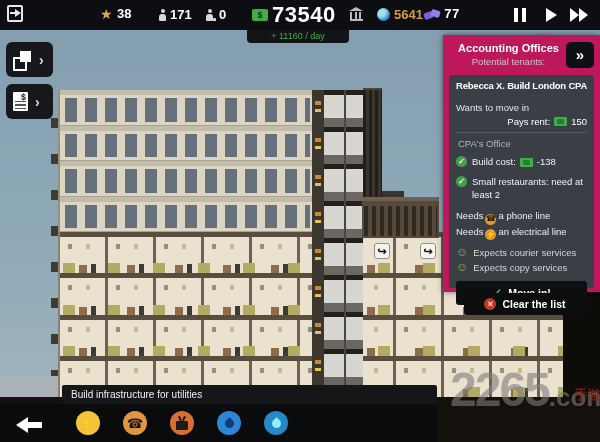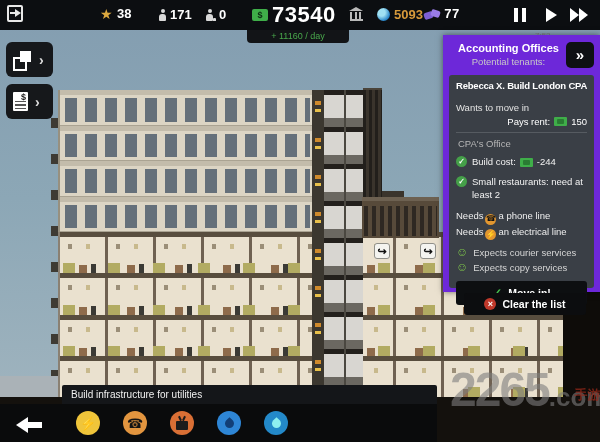--- a/index.html
+++ b/index.html
@@ -91,21 +91,21 @@
   .chev{color:#ddd;font-size:14px;font-weight:bold;line-height:1;}
   .layers-icon{position:relative;width:19px;height:18px;}
   .layers-icon::before{content:'';position:absolute;left:0;top:6px;width:10px;height:10px;border:2px solid #fff;}
   .layers-icon::after{content:'';position:absolute;left:7px;top:0;width:11px;height:11px;background:#fff;}
   .doc-icon{position:relative;width:15px;height:19px;background:#fff;border-radius:1px;}
   .doc-icon::before{content:'';position:absolute;left:2px;right:2px;bottom:2px;height:8px;
     background:repeating-linear-gradient(180deg,#555 0 1.5px,rgba(0,0,0,0) 1.5px 3.5px);}
   .doc-icon::after{content:'$';position:absolute;right:2px;top:0;font-size:9px;font-weight:bold;color:#1a1a1a;}
 
   
-  .panel{position:absolute;left:443px;top:35px;width:157px;height:257px;background:#6d28d9;z-index:42;box-shadow:0 0 6px rgba(0,0,0,.5);}
+  .panel{position:absolute;left:443px;top:35px;width:157px;height:257px;background:#be185d;z-index:42;box-shadow:0 0 6px rgba(0,0,0,.5);}
   .panel-header{padding:7px 32px 0 6px;text-align:center;}
   .panel-title{color:#fff;font-weight:bold;font-size:11px;}
   .panel-sub{color:#c8c8c8;font-size:9.5px;margin-top:2px;}
   .expand-btn{position:absolute;right:6px;top:7px;width:28px;height:26px;background:#0e1013;border-radius:5px;
     color:#fff;font-weight:bold;font-size:15px;text-align:center;line-height:25px;}
   .card{position:absolute;left:6px;right:6px;top:40px;bottom:4px;background:#3a3f46;border-radius:3px;padding:5px 7px;}
   .t-name{color:#fff;font-weight:bold;font-size:9.5px;white-space:nowrap;letter-spacing:-.2px;}
   .t-status{color:#e3e3e3;font-size:9.5px;margin-top:11px;}
   .t-rent{text-align:right;margin-top:3px;color:#fff;font-size:9.5px;display:flex;justify-content:flex-end;align-items:center;gap:4px;}
   .money-chip{display:inline-block;width:13px;height:9px;background:#3fae49;border-radius:1px;position:relative;}
@@ -191,21 +191,21 @@
     <div class="abs star-ic" style="left:100px;top:7px;">★</div>
     <div class="abs stat-val" style="left:117px;top:6px;">38</div>
     <div class="abs person-icon" style="left:158px;top:9px;"></div>
     <div class="abs stat-val" style="left:170px;top:7px;">171</div>
     <div class="abs person-icon worker-icon" style="left:205px;top:9px;"></div>
     <div class="abs stat-val" style="left:219px;top:7px;">0</div>
     <div class="abs money-chip-big" style="left:252px;top:9px;">$</div>
     <div class="abs money-val" style="left:272px;top:2px;">73540</div>
     <div class="abs bank-icon" style="left:350px;top:12px;"></div>
     <div class="abs orb-icon" style="left:377px;top:8px;"></div>
-    <div class="abs infl-val" style="left:394px;top:7px;">5093</div>
+    <div class="abs infl-val" style="left:394px;top:7px;">5641</div>
     <div class="abs hands-icon" style="left:424px;top:8px;"></div>
     <div class="abs stat-val" style="left:444px;top:7px;font-family:Liberation Mono, monospace;">77</div>
     <div class="abs pause-icon" style="left:514px;top:8px;"></div>
     <div class="abs play-icon" style="left:546px;top:8px;"></div>
     <div class="abs ffwd-icon" style="left:570px;top:8px;"></div>
     <div class="time-lbl">7:52</div>
   </div>
   <div class="income-tab">+ 11160 / day</div>
 
   <div class="lbtn" style="top:42px;">
@@ -233,21 +233,21 @@
         <span>150</span>
       </div>
       <div class="divider"></div>
       <div class="t-unit">CPA's Office</div>
 
       <div class="req-row">
         <span class="chk">✓</span>
         <span class="req-inline">
           <span>Build cost:</span>
           <span class="money-chip"></span>
-          <span>-244</span>
+          <span>-138</span>
         </span>
       </div>
       <div class="req-row">
         <span class="chk">✓</span>
         <span>Small restaurants: need at least 2</span>
       </div>
 
       <div class="needs">
         <div>
           <span>Needs</span><span class="need-ic">☎</span><span>a phone line</span>

